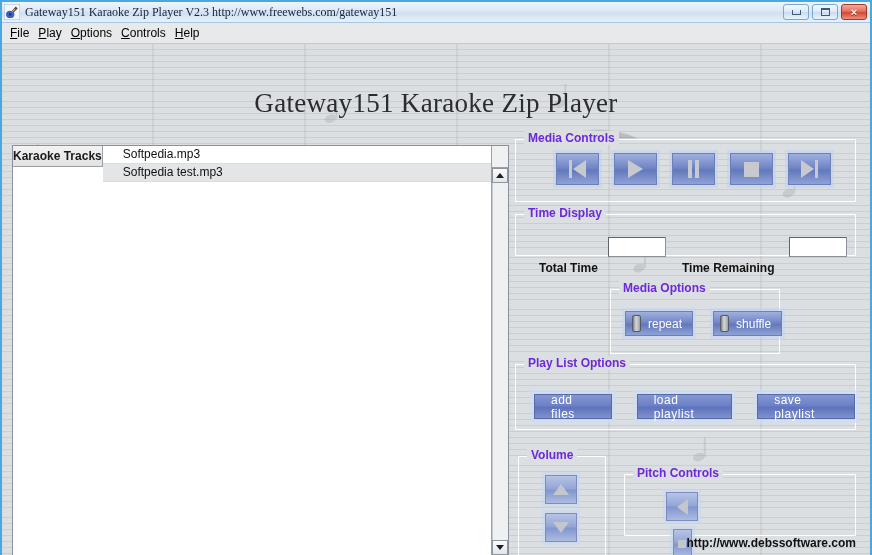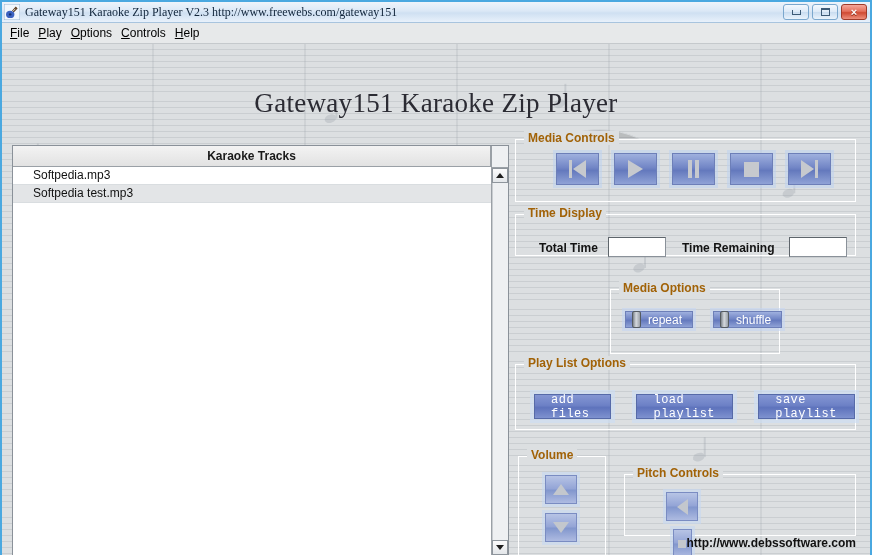--- a/index.html
+++ b/index.html
@@ -59,21 +59,21 @@
     position:absolute;left:0;right:0;top:44px;text-align:center;
     font-family:"Liberation Serif", serif;font-size:27px;color:#2b2b33;
     letter-spacing:.3px;
   }
   
   .tracklist{
     position:absolute;left:10px;top:101px;width:497px;height:411px;
     box-sizing:border-box;border:1px solid #8a9199;background:#ffffff;
     display:flex;
   }
-  .tl-main{flex:1;display:flex;flex-direction:column;min-width:0;}
+  .tl-main{flex:1;display:flex;flex-direction:row;min-width:0;}
   .tl-header{
     height:21px;box-sizing:border-box;
     background:linear-gradient(to bottom,#f3f3f3,#e2e2e2);
     border-bottom:1px solid #9aa0a6;border-right:1px solid #9aa0a6;
     display:flex;align-items:center;justify-content:center;
     font-size:12px;font-weight:bold;color:#1a1a1a;
   }
   .tl-rows{flex:1;background:#fff;overflow:hidden;}
   .tl-row{
     height:18px;box-sizing:border-box;line-height:17px;padding-left:20px;
@@ -90,21 +90,21 @@
     background:linear-gradient(to bottom,#fbfbfc,#e3e6e9);
     display:flex;align-items:center;justify-content:center;
   }
   .sb-track{flex:1;background:#eef0f2;border-left:1px solid #c8ccd0;}
   .tri-up{width:0;height:0;border-left:4px solid transparent;border-right:4px solid transparent;border-bottom:5px solid #1d1d1d;}
   .tri-dn{width:0;height:0;border-left:4px solid transparent;border-right:4px solid transparent;border-top:5px solid #1d1d1d;}
   
   .group{position:absolute;box-sizing:border-box;border:1px solid #ffffff;}
   .group > .legend{
     position:absolute;top:-9px;left:8px;padding:0 4px;background:#dcdfe1;
-    font-size:12px;font-weight:bold;color:#a16207;white-space:nowrap;
+    font-size:12px;font-weight:bold;color:#6d28d9;white-space:nowrap;
   }
   
   .mbtn{
     width:43px;height:32px;box-sizing:border-box;
     border:1px solid #6d7fb8;
     background:linear-gradient(to bottom,#9fb0de 0%,#7286c6 45%,#6479bd 55%,#8fa2d6 100%);
     display:flex;align-items:center;justify-content:center;
     box-shadow:0 0 0 3px rgba(190,210,240,.55);
     cursor:default;
   }
@@ -117,39 +117,39 @@
   .g-prev .pbar{width:3px;height:18px;background:#c6c9ce;}
   .g-prev .ptri{width:0;height:0;border-top:9px solid transparent;border-bottom:9px solid transparent;border-right:13px solid #c6c9ce;}
   .g-next{display:flex;align-items:center;gap:1px;}
   .g-next .ntri{width:0;height:0;border-top:9px solid transparent;border-bottom:9px solid transparent;border-left:13px solid #c6c9ce;}
   .g-next .nbar{width:3px;height:18px;background:#c6c9ce;}
   
   .tfield{
     width:58px;height:20px;box-sizing:border-box;background:#fff;
     border:1px solid #8a9199;border-top-color:#5e656b;border-left-color:#5e656b;
   }
-  .tlabel{font-size:12px;font-weight:bold;color:#121212;}
+  .tlabel{font-size:12px;font-weight:bold;color:#121212;margin-top:20px;}
   
   .toggle{
-    height:17px;box-sizing:border-box;padding:0 10px 0 6px;
+    height:25px;box-sizing:border-box;padding:0 10px 0 6px;
     border:1px solid #6d7fb8;
     background:linear-gradient(to bottom,#9fb0de 0%,#7286c6 45%,#6479bd 55%,#8fa2d6 100%);
     display:flex;align-items:center;gap:7px;
     box-shadow:0 0 0 3px rgba(196,214,241,.6);
     font-size:12px;color:#ffffff;cursor:default;
   }
   .led{width:7px;height:15px;border-radius:2px;background:linear-gradient(to right,#7d838b,#d5d9de 45%,#9aa0a7);border:1px solid #555b61;}
   
   .pbtn{
     height:25px;box-sizing:border-box;padding:0 16px;
     border:1px solid #566aa8;
     background:linear-gradient(to bottom,#8496d3 0%,#6d81c6 45%,#5e73bc 55%,#7e92cf 100%);
     display:flex;align-items:center;justify-content:center;
     box-shadow:0 0 0 4px rgba(205,221,243,.65);
-    font-size:12px;color:#ffffff;letter-spacing:.5px;cursor:default;font-family:Liberation Mono, monospace;
+    font-size:12px;color:#ffffff;letter-spacing:.5px;cursor:default;
   }
   
   .abtn{
     width:32px;height:29px;box-sizing:border-box;border:1px solid #7a8cc2;
     background:linear-gradient(to bottom,#b7c4e5 0%,#93a4d6 48%,#8196cd 52%,#aebbe1 100%);
     display:flex;align-items:center;justify-content:center;
     box-shadow:0 0 0 3px rgba(198,216,242,.6);cursor:default;
   }
   .a-up{width:0;height:0;border-left:8px solid transparent;border-right:8px solid transparent;border-bottom:11px solid #c3c7cd;}
   .a-dn{width:0;height:0;border-left:8px solid transparent;border-right:8px solid transparent;border-top:11px solid #c3c7cd;}

